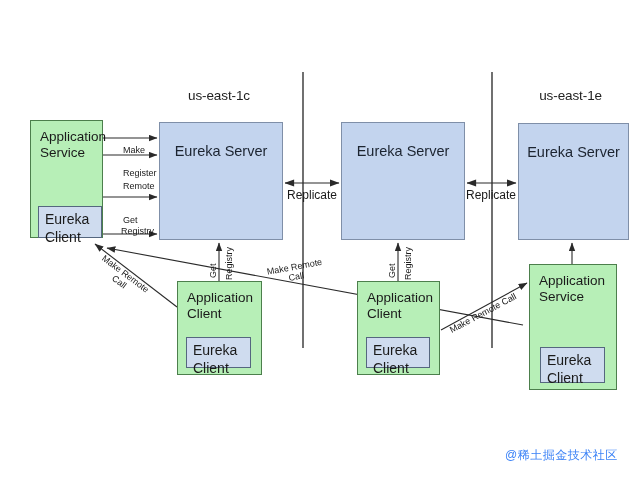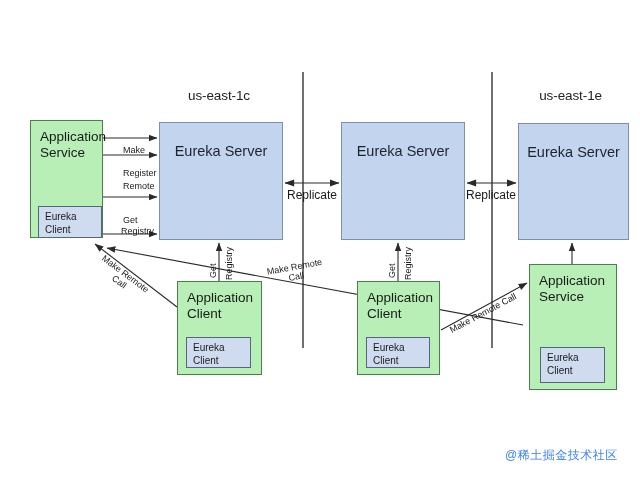--- a/index.html
+++ b/index.html
@@ -65,21 +65,21 @@
   .inner-box {
     position: absolute;
     box-sizing: border-box;
     background: #cfdcef;
     border: 1px solid #55677f;
   }
   .inner-label {
     position: absolute;
     left: 6px;
     top: 4px;
-    font-size: 10px;
+    font-size: 14px;
     color: #1a1a1a;
     line-height: 1.25;
     white-space: pre-line;
   }
   .edge-label {
     position: absolute;
     font-size: 9px;
     color: #1a1a1a;
     white-space: nowrap;
     line-height: 1.2;

